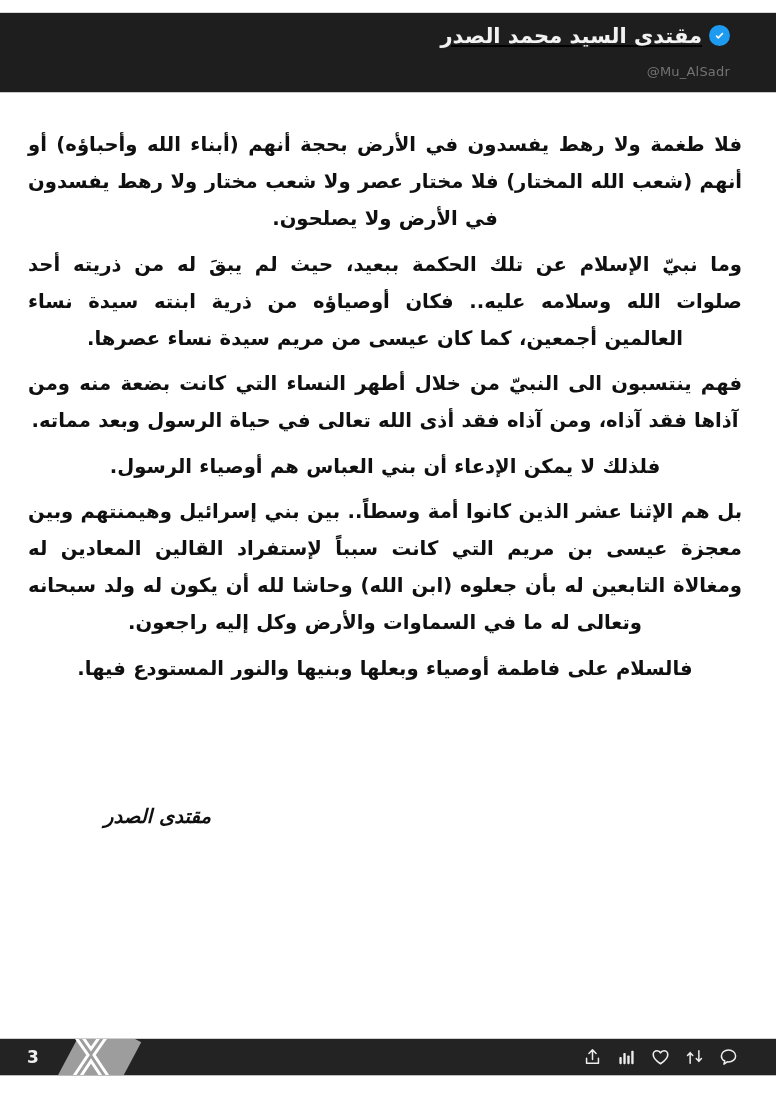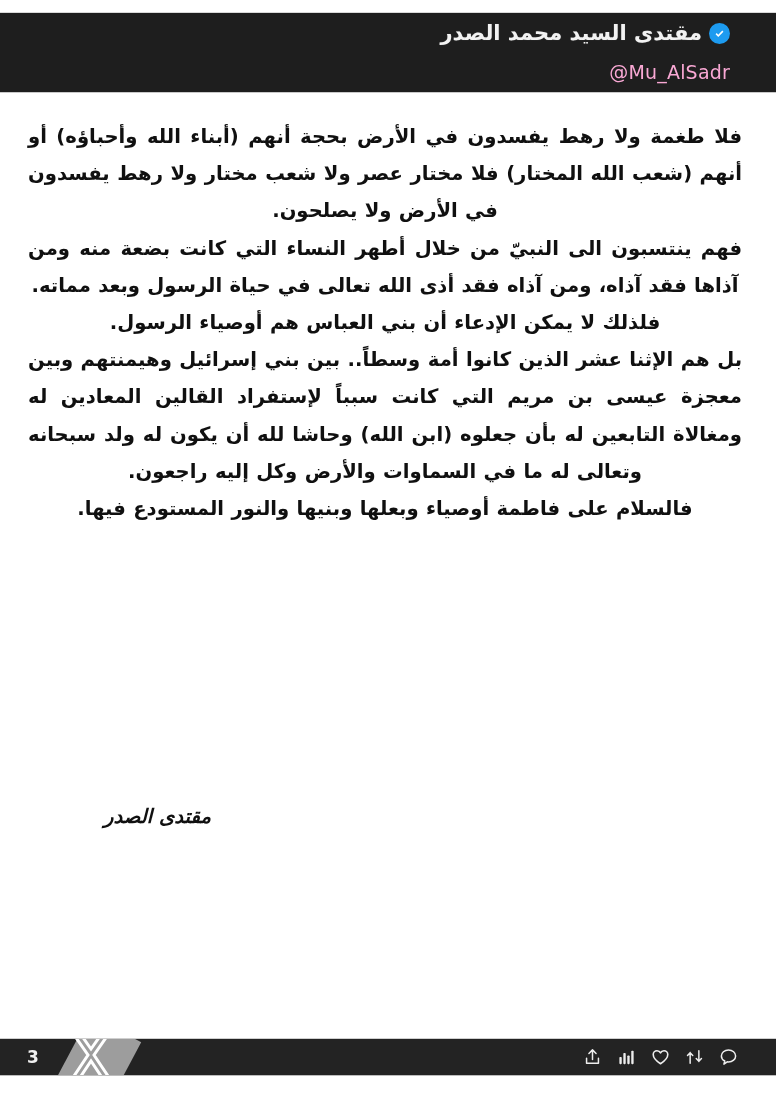--- a/index.html
+++ b/index.html
@@ -36,23 +36,24 @@
     border-bottom: 1px solid #c9c9c9;
     display: flex;
     flex-direction: column;
     align-items: flex-end;
     justify-content: center;
     padding-right: 46px;
   }
   .header-name-row {
     display: flex;
     flex-direction: row-reverse;
-    align-items: center;
+    align-items: flex-start;
     gap: 7px;
     direction: rtl;
+    text-decoration: underline;
   }
   .display-name {
     color: #f2f2f2;
     font-size: 21px;
     font-weight: 700;
     letter-spacing: 0px;
     line-height: 1.1;
     direction: rtl;
     unicode-bidi: isolate;
     white-space: nowrap;
@@ -65,22 +66,22 @@
     background: #1d9bf0;
     display: inline-flex;
     align-items: center;
     justify-content: center;
     flex: 0 0 auto;
     position: relative;
   }
   .verified-badge svg { display: block; }
   .handle {
     margin-top: 17px;
-    color: #f9a8d4;
-    font-size: 19px;
+    color: #737373;
+    font-size: 13px;
     font-weight: 400;
     letter-spacing: 0.2px;
     line-height: 1.1;
     direction: ltr;
     white-space: nowrap;
   }
 
   
   .content {
     position: absolute;
@@ -91,21 +92,21 @@
     text-align: justify;
     text-align-last: center;
     color: #101010;
     font-size: 19.6px;
     font-weight: 700;
     line-height: 37.2px;
     letter-spacing: 0px;
     word-spacing: 0.5px;
   }
   .para {
-    margin: 0 0 0 0;
+    margin: 8px 0 0 0;
     direction: rtl;
     unicode-bidi: isolate;
     text-align: justify;
     text-align-last: center;
   }
   .para.flow {
     text-align: justify;
     text-align-last: center;
   }
   .para.single {
@@ -217,20 +218,21 @@
           <path d="M12 1.2l2.3 2.0 3.0-.5 1.0 2.9 2.9 1.0-.5 3.0 2.0 2.3-2.0 2.3.5 3.0-2.9 1.0-1.0 2.9-3.0-.5L12 22.8l-2.3-2.0-3.0.5-1.0-2.9-2.9-1.0.5-3.0L1.3 12l2.0-2.3-.5-3.0 2.9-1.0 1.0-2.9 3.0.5z" fill="#1d9bf0"></path>
           <path d="M10.6 15.9l-3.1-3.1 1.3-1.3 1.8 1.8 4.6-4.6 1.3 1.3z" fill="#ffffff"></path>
         </svg>
       </span>
     </div>
     <div class="handle">@Mu_AlSadr</div>
   </div>
 
   <div class="content">
     <p class="para flow">فلا طغمة ولا رهط يفسدون في الأرض بحجة أنهم (أبناء الله وأحباؤه) أو أنهم (شعب الله المختار) فلا مختار عصر ولا شعب مختار ولا رهط يفسدون في الأرض ولا يصلحون.</p>
+    <p class="para flow">وما نبيّ الإسلام عن تلك الحكمة ببعيد، حيث لم يبقَ له من ذريته أحد صلوات الله وسلامه عليه.. فكان أوصياؤه من ذرية ابنته سيدة نساء العالمين أجمعين، كما كان عيسى من مريم سيدة نساء عصرها.</p>
     <p class="para flow">فهم ينتسبون الى النبيّ من خلال أطهر النساء التي كانت بضعة منه ومن آذاها فقد آذاه، ومن آذاه فقد أذى الله تعالى في حياة الرسول وبعد مماته.</p>
     <p class="para single">فلذلك لا يمكن الإدعاء أن بني العباس هم أوصياء الرسول.</p>
     <p class="para flow">بل هم الإثنا عشر الذين كانوا أمة وسطاً.. بين بني إسرائيل وهيمنتهم وبين معجزة عيسى بن مريم التي كانت سبباً لإستفراد القالين المعادين له ومغالاة التابعين له بأن جعلوه (ابن الله) وحاشا لله أن يكون له ولد سبحانه وتعالى له ما في السماوات والأرض وكل إليه راجعون.</p>
     <p class="para single">فالسلام على فاطمة أوصياء وبعلها وبنيها والنور المستودع فيها.</p>
   </div>
 
   <div class="signature">مقتدى الصدر</div>
 
   <div class="footer-bar">
     <div class="footer-inner">

